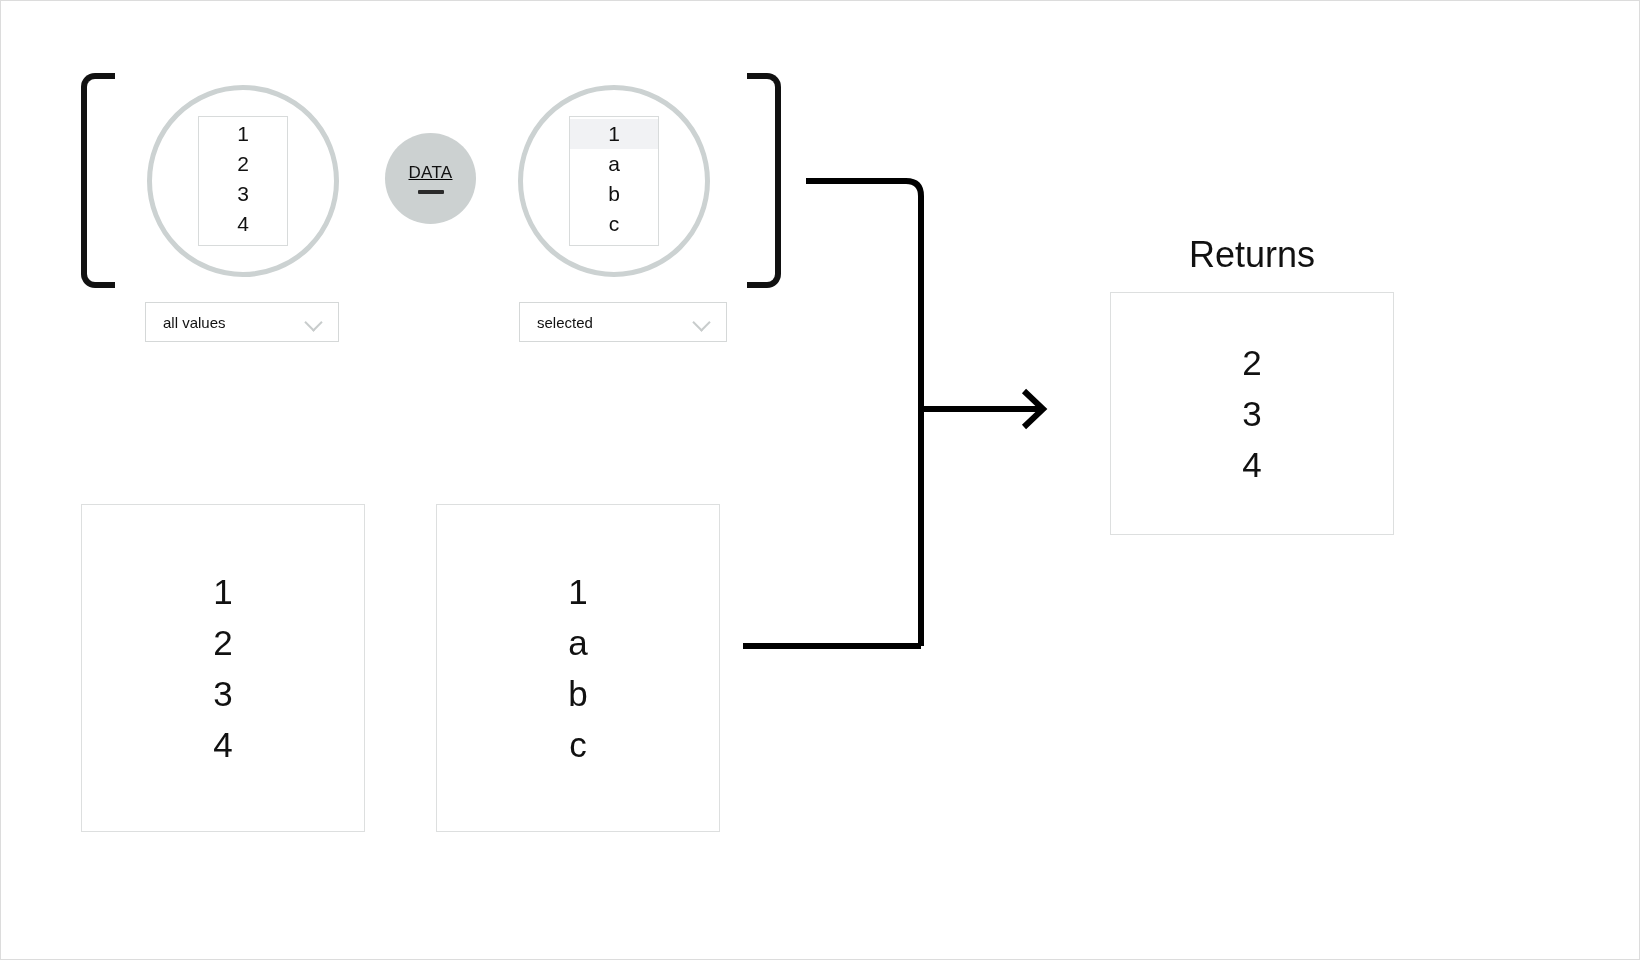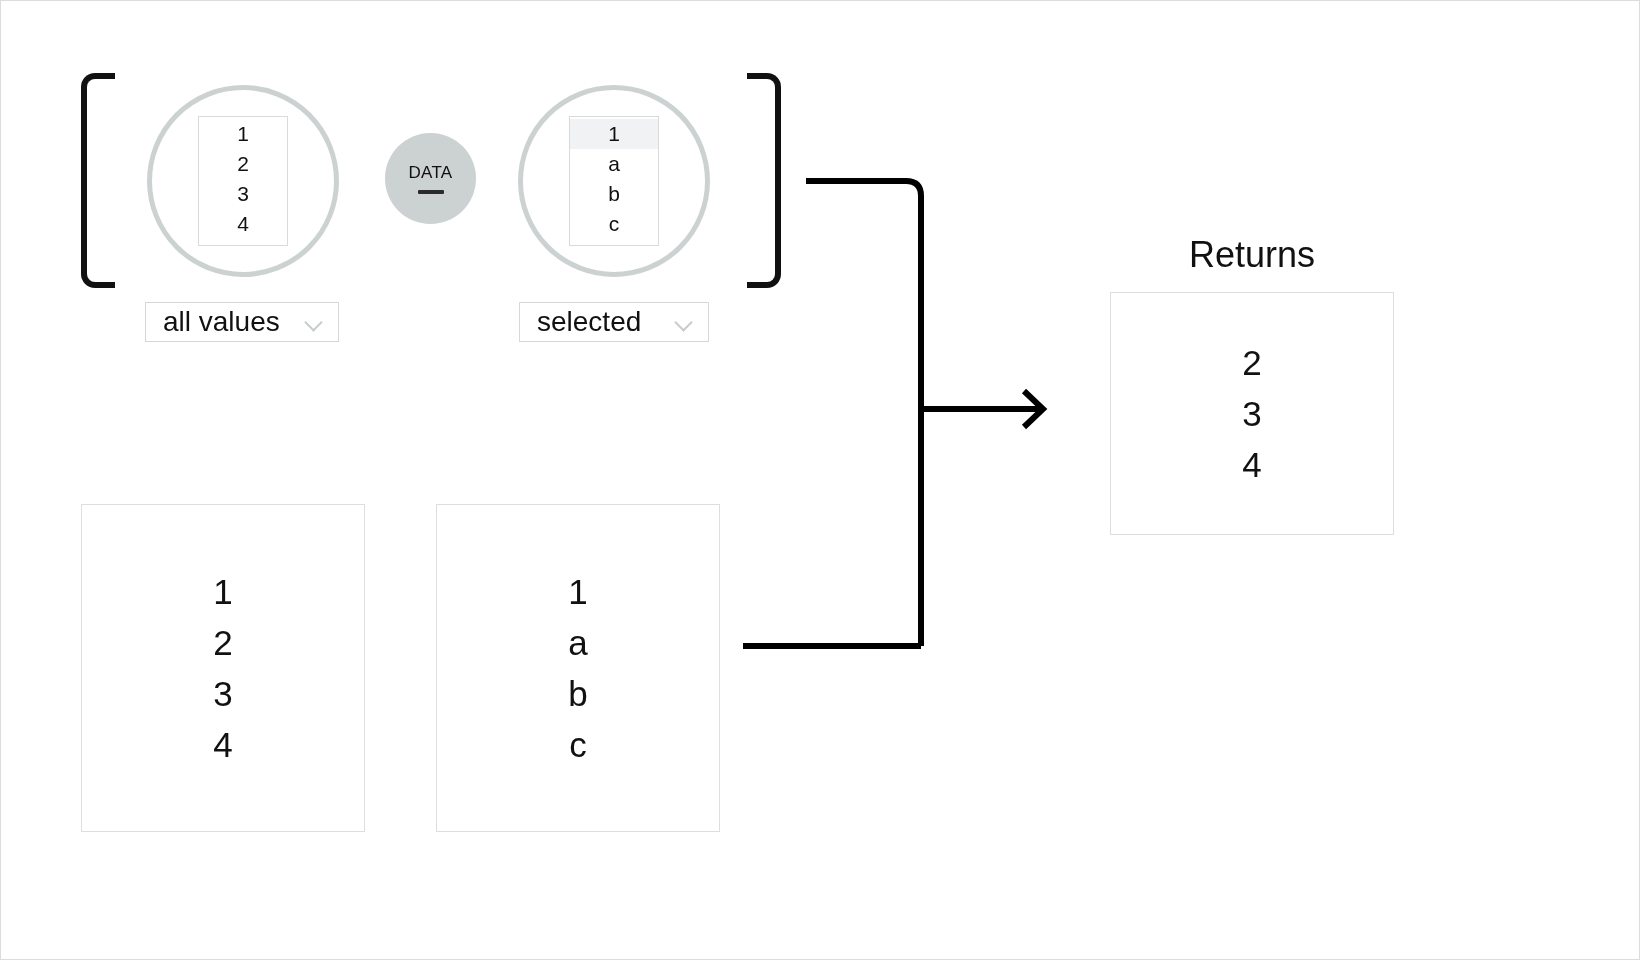--- a/index.html
+++ b/index.html
@@ -91,20 +91,21 @@
     left: 304px;
     top: 60px;
     width: 91px;
     height: 91px;
     border-radius: 50%;
     background: #ccd1d1;
     display: flex;
     flex-direction: column;
     align-items: center;
     justify-content: center;
+    text-decoration: underline;
   }
   .data-badge .data-label {
     font-size: 17px;
     letter-spacing: 0.3px;
     color: #111111;
     font-weight: 400;
     line-height: 20px;
   }
   .data-badge .data-dash {
     width: 26px;
@@ -120,42 +121,42 @@
     height: 40px;
     border: 1px solid #d5d8d8;
     box-sizing: border-box;
     background: #ffffff;
     display: flex;
     align-items: center;
     justify-content: space-between;
     padding: 0 14px 0 17px;
   }
   .select-box .sel-value {
-    font-size: 28px;
+    font-size: 15px;
     color: #111111;
     font-weight: 300;
   }
   .select-box .chev {
     width: 19px;
     height: 12px;
     position: relative;
   }
   .select-box .chev::before {
     content: "";
     position: absolute;
     left: 2px;
     top: 0px;
     width: 11px;
     height: 11px;
     border-right: 2px solid #c8cccc;
     border-bottom: 2px solid #c8cccc;
     transform: rotate(45deg);
   }
   .select-left  { left: 144px; top: 301px; width: 194px; }
-  .select-right { left: 518px; top: 301px; width: 190px; }
+  .select-right { left: 518px; top: 301px; width: 208px; }
 
   
   .section-heading {
     position: absolute;
     left: 80px;
     top: 432px;
     font-size: 30px;
     font-weight: 700;
     color: #000000;
     letter-spacing: -0.2px;

